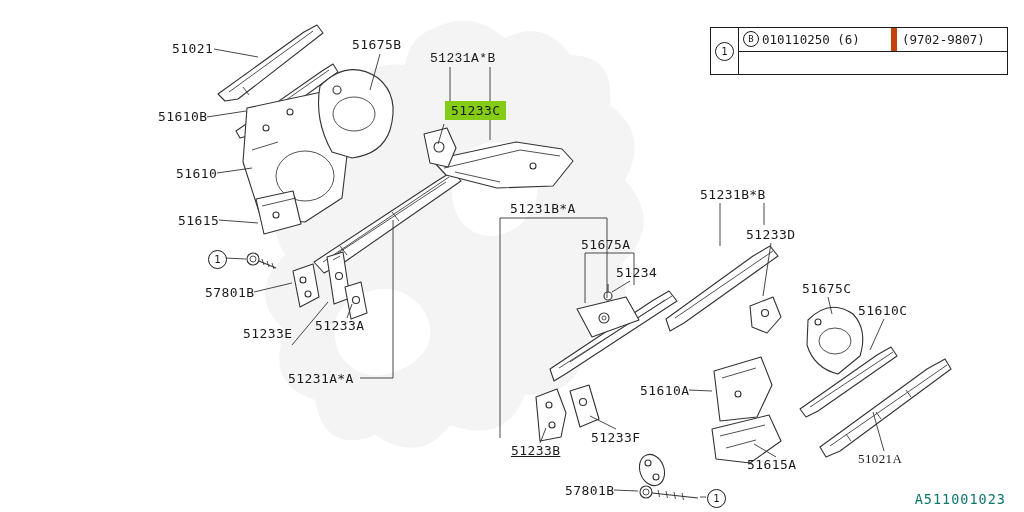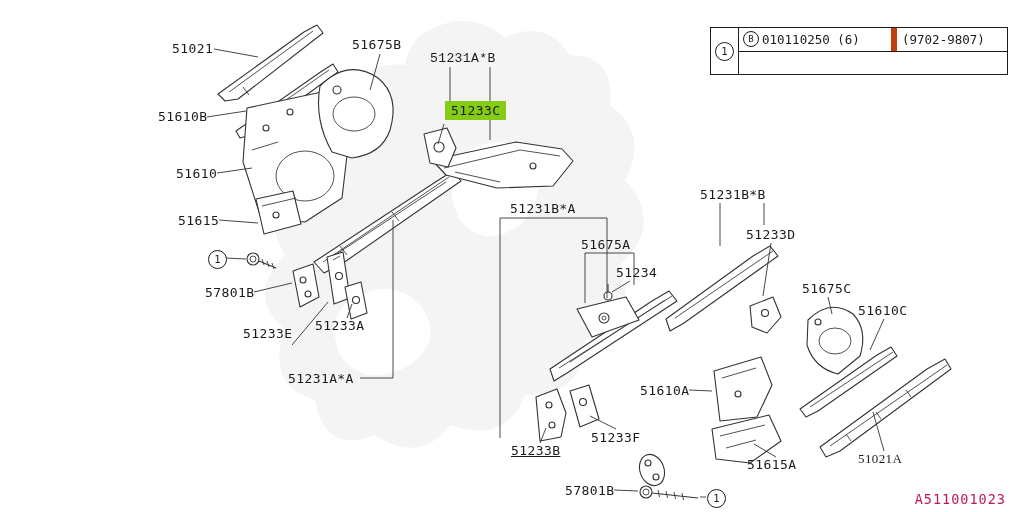--- a/index.html
+++ b/index.html
@@ -17,21 +17,21 @@
               display:flex;font-size:12.5px;background:#ffffff;}
   .it-marker{width:27px;border-right:1px solid #1b1b1b;display:flex;align-items:center;justify-content:center;}
   .it-rows{flex:1;display:flex;flex-direction:column;}
   .it-row{flex:1;display:flex;align-items:stretch;}
   .it-row + .it-row{border-top:1px solid #1b1b1b;}
   .it-cell-code{width:148px;padding-left:4px;display:flex;align-items:center;gap:3px;white-space:pre;}
   .it-cell-range{flex:1;border-left:6px solid #c2410c;padding-left:5px;display:flex;align-items:center;white-space:pre;}
   .badge-circle{width:14px;height:14px;border:1.1px solid #1b1b1b;border-radius:50%;display:inline-flex;
                 align-items:center;justify-content:center;font-size:9px;flex:0 0 auto;line-height:1;}
   .marker-circle{width:17px;height:17px;font-size:10.5px;}
-  .footer-code{position:absolute;right:18px;bottom:5px;font-size:13.5px;letter-spacing:1px;color:#be185d;}
+  .footer-code{position:absolute;right:18px;bottom:5px;font-size:13.5px;letter-spacing:1px;color:#0f766e;}
 </style>
 </head>
 <body>
 
 <div class="canvas">
 
   <svg class="diagram" width="1024" height="512" viewBox="0 0 1024 512">
 
     <g fill="#ededed">
       <path opacity="0.6" d="M430,30 Q470,8 505,38 Q545,18 570,55 Q615,55 610,105 Q650,135 625,180 Q665,225 620,265 Q640,320 585,340 Q585,395 525,395 Q505,445 450,425 Q420,465 375,435 Q325,455 315,400 Q265,385 285,330 Q245,295 285,255 Q255,205 305,175 Q295,120 350,110 Q355,60 405,65 Q410,38 430,30 Z"></path>

